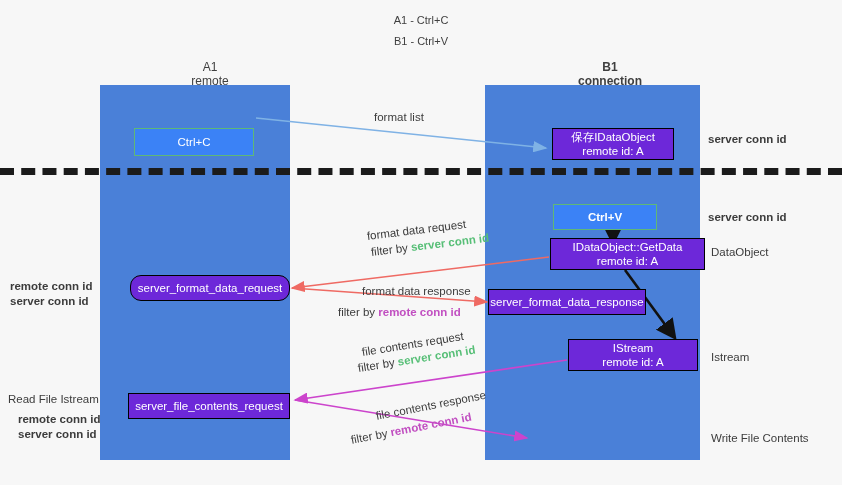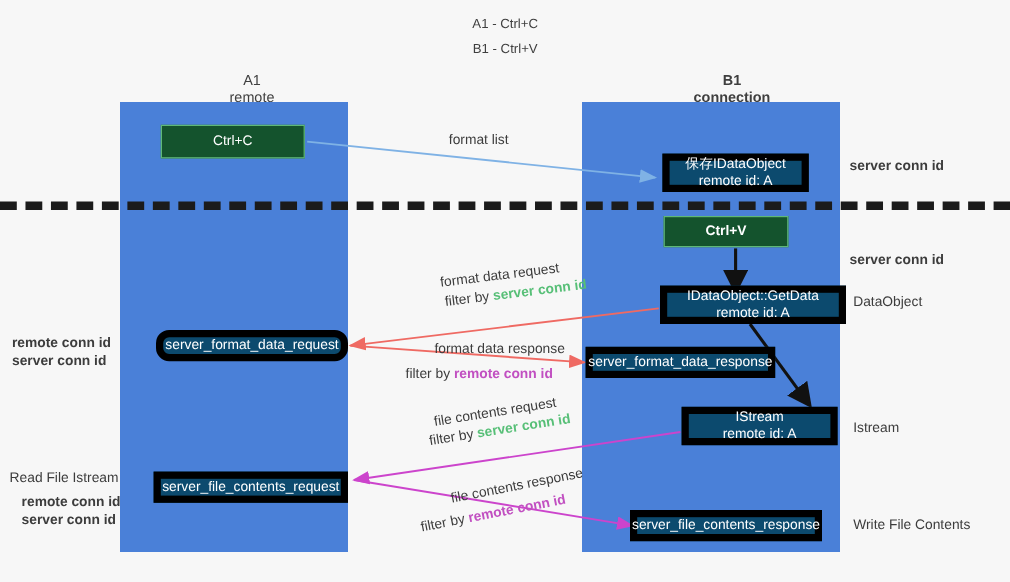--- a/index.html
+++ b/index.html
@@ -27,22 +27,22 @@
   }
 
   
   .lane{background:#4a80d8;}
 
   
   .node{
     display:flex;flex-direction:column;align-items:center;justify-content:center;
     color:#ffffff;font-size:11.5px;line-height:14px;text-align:center;
   }
-  .node.green{background:#14532d;border:1px solid #5fb877;}
-  .node.orange{background:#0c4a6e;border:6px solid #000000;}
+  .node.green{background:#3b82f6;border:1px solid #5fb877;margin-top:24px;}
+  .node.orange{background:#6d28d9;border:1px solid #000000;}
 
   
   .lbl{font-size:11.5px;line-height:15px;color:#3c3c3c;white-space:nowrap;}
   .lbl.rot{transform:rotate(-7deg);transform-origin:left center;}
   .lbl.rot2{transform:rotate(-9deg);transform-origin:left center;}
   .lbl.rot3{transform:rotate(-11deg);transform-origin:left center;}
   .green-t{color:#57bf77;font-weight:bold;}
   .purple-t{color:#c14fc1;font-weight:bold;}
   .side{font-size:11.5px;line-height:15px;color:#3c3c3c;white-space:nowrap;}
 
@@ -137,23 +137,20 @@
   </div>
 
   <div class="abs node orange" style="left:128px;top:393px;width:162px;height:26px;">
     <span>server_file_contents_request</span>
   </div>
 
   <div class="abs node orange" style="left:488px;top:289px;width:158px;height:26px;">
     <span>server_format_data_response</span>
   </div>
 
-  <div class="abs node orange" style="left:525px;top:425px;width:160px;height:26px;">
-    <span>server_file_contents_response</span>
-  </div>
 
   <div class="abs lbl" style="left:374px;top:110px;">format list</div>
 
   <div class="abs lbl rot" style="left:367px;top:229px;">format data request</div>
   <div class="abs lbl rot" style="left:371px;top:245px;">
     <span>filter by </span><span class="green-t">server conn id</span>
   </div>
 
   <div class="abs lbl" style="left:362px;top:284px;">format data response</div>
   <div class="abs lbl" style="left:338px;top:305px;">

